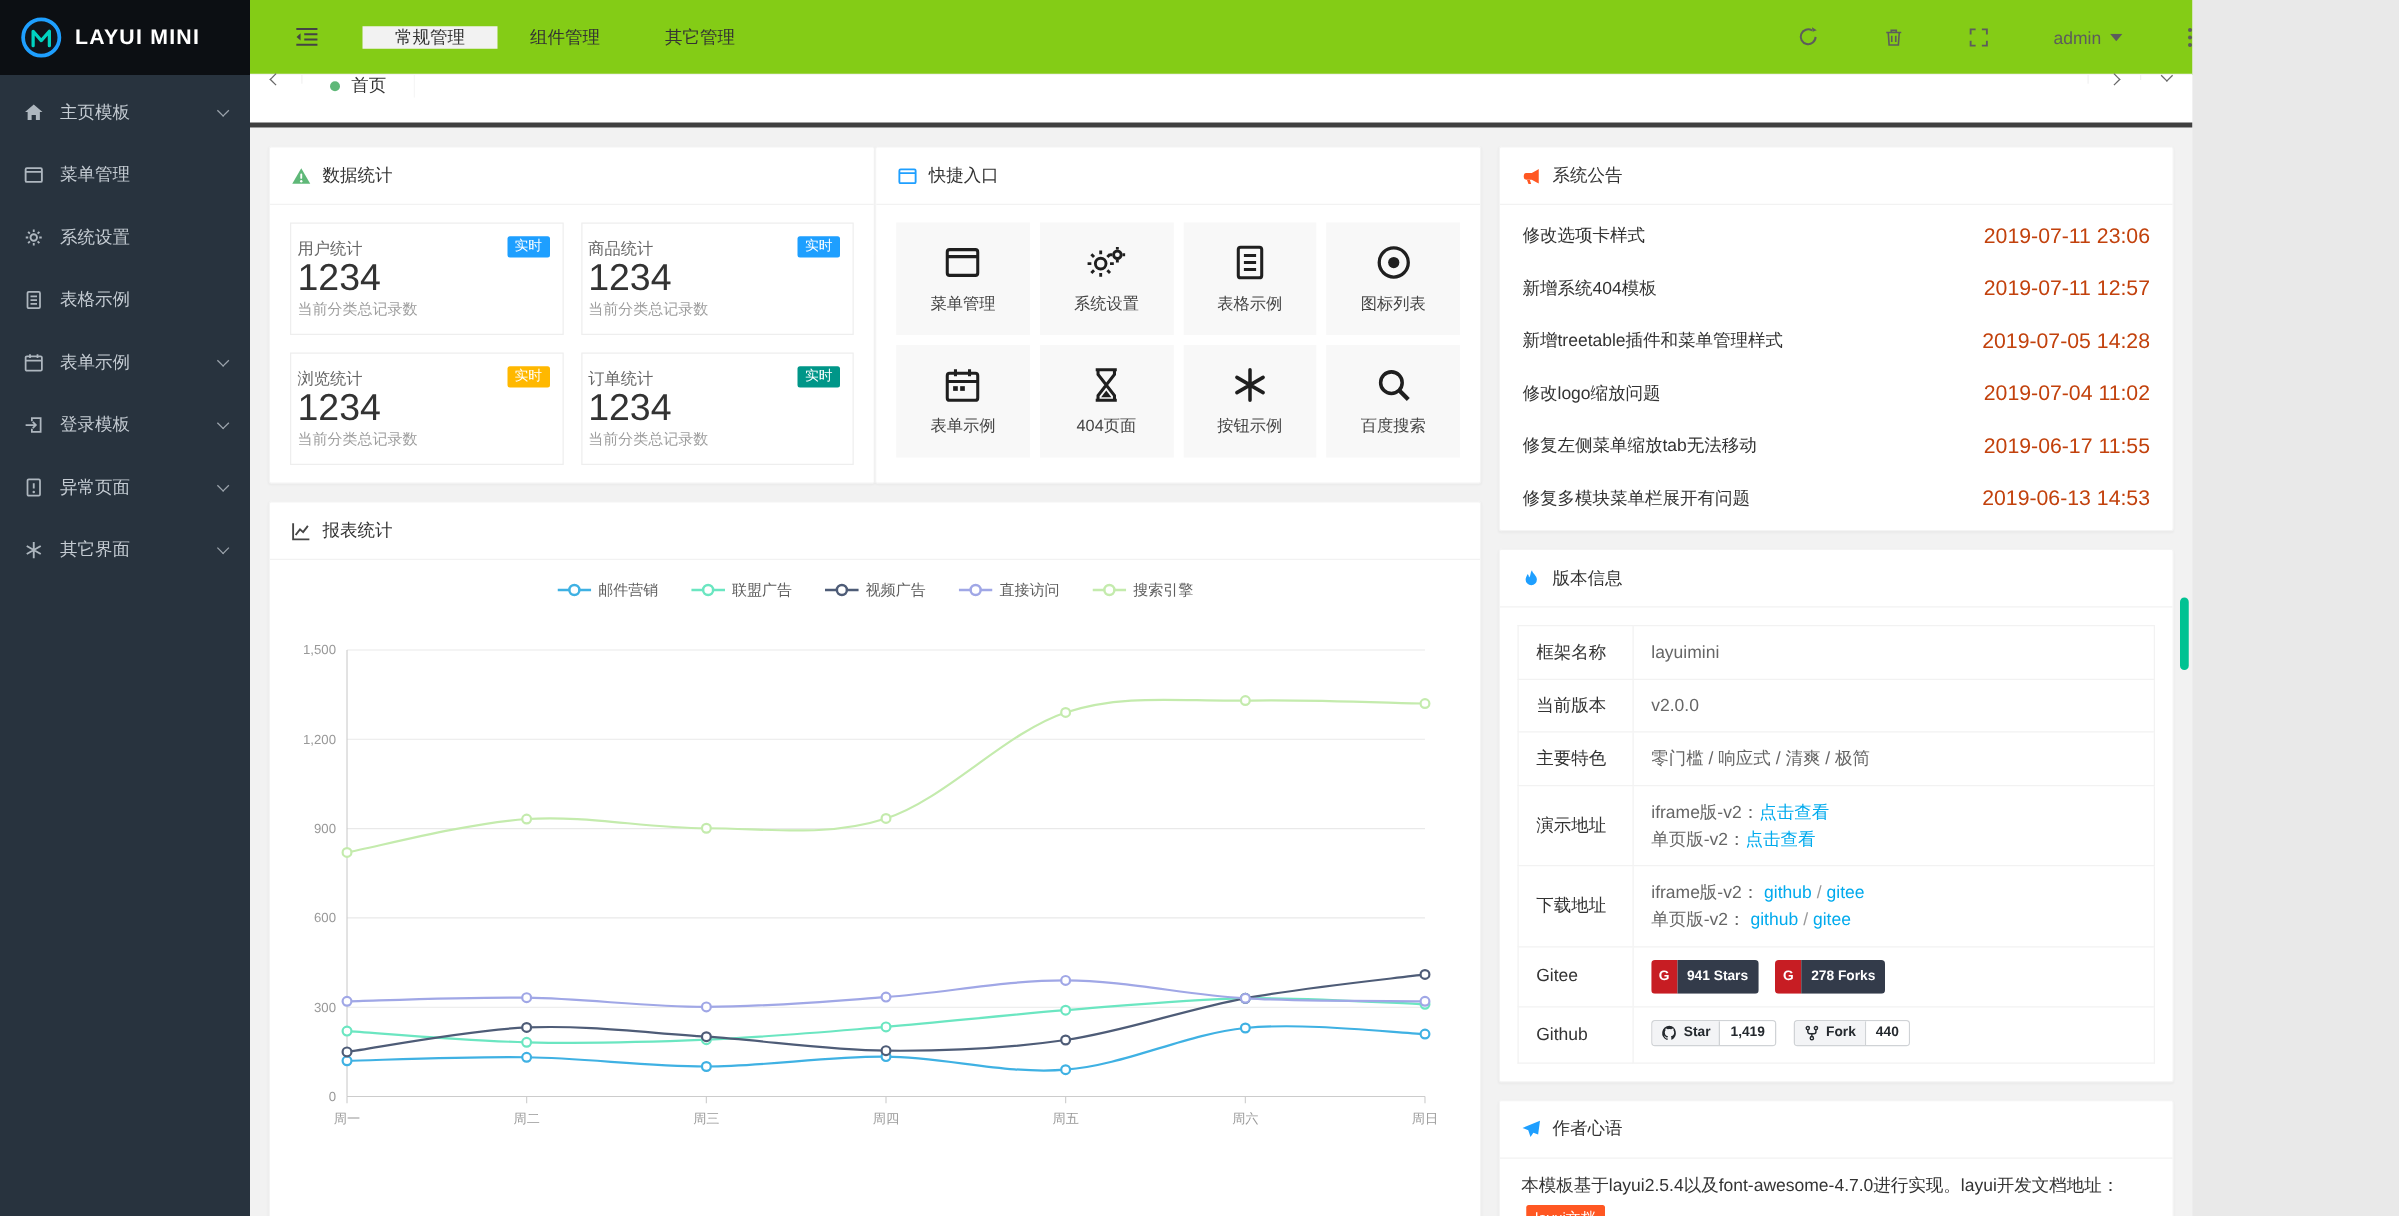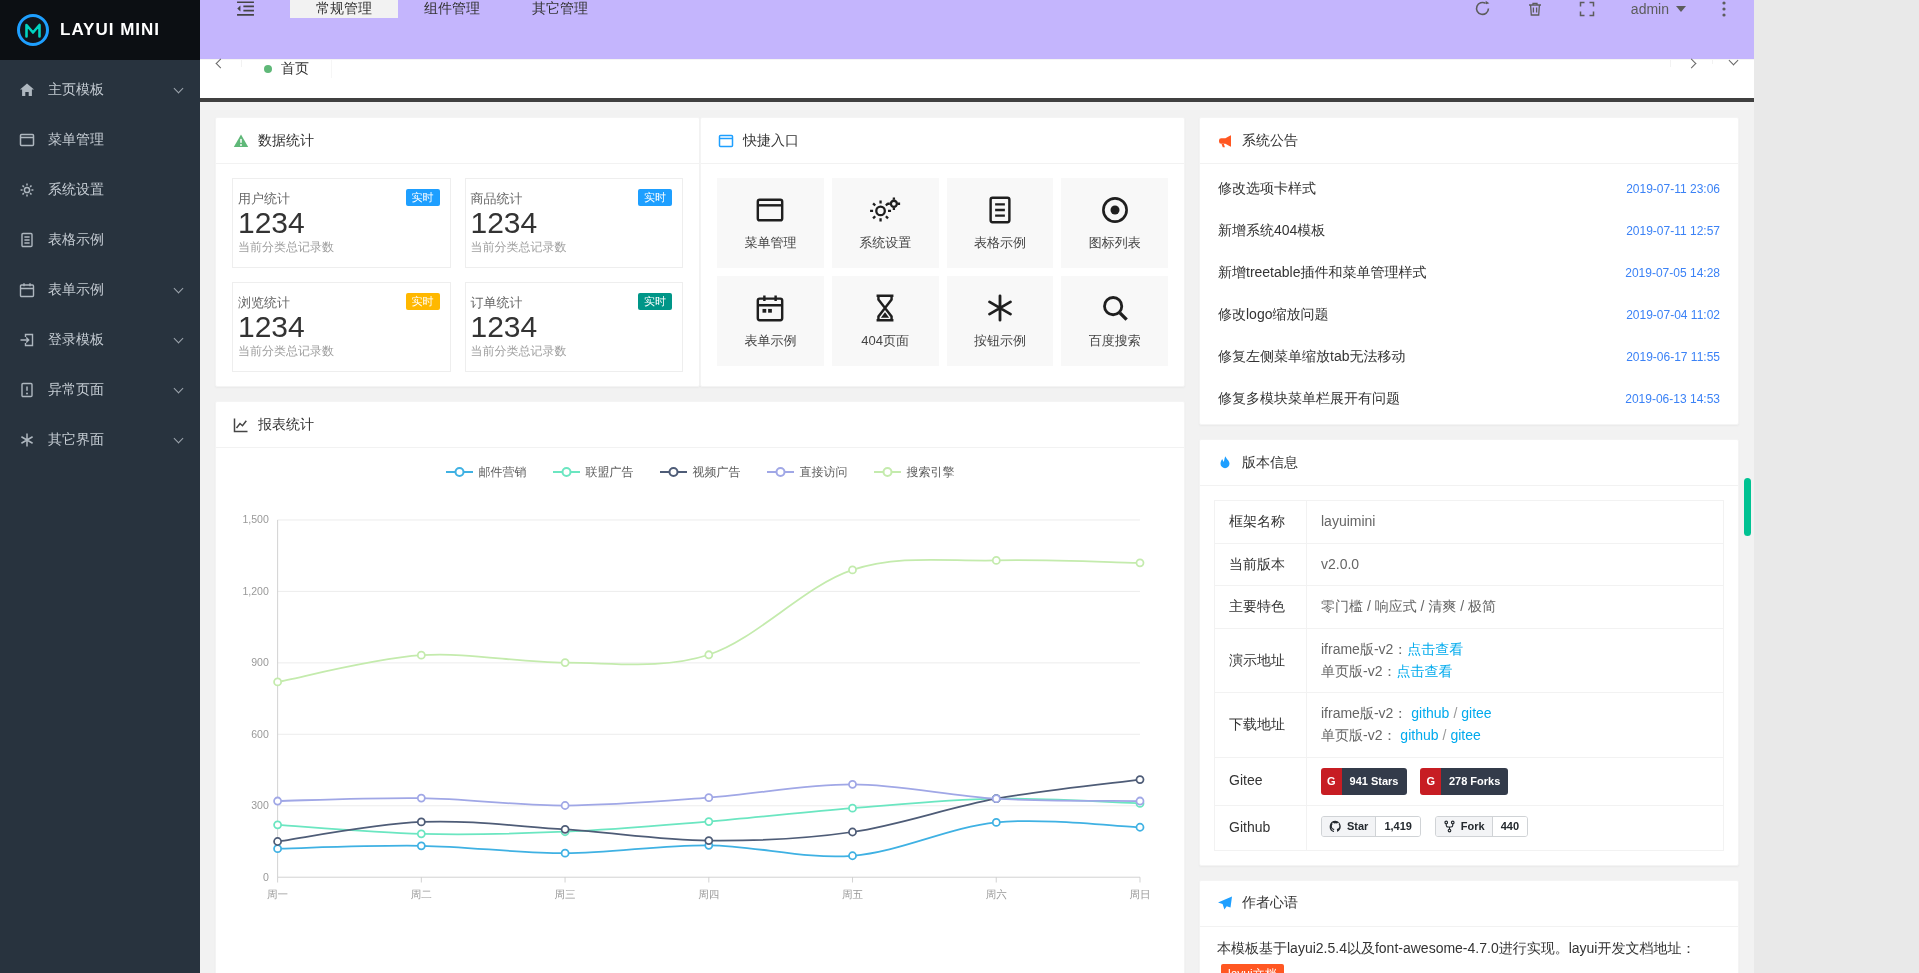--- a/index.html
+++ b/index.html
@@ -16,26 +16,26 @@
   .mi-icon{width:18px;display:flex;justify-content:center;color:#aeb7bf}
   .menu-item .chev{margin-left:auto;opacity:.75}
 
   .chev{display:inline-block;width:7px;height:7px;border-right:1.5px solid currentColor;border-bottom:1.5px solid currentColor}
   .chev-down{transform:rotate(45deg);margin-top:-3px}
   .chev-left{transform:rotate(135deg)}
   .chev-right{transform:rotate(-45deg)}
 
   
   .main{flex:1;display:flex;flex-direction:column;min-width:0}
-  .header{height:60px;background:#c4b5fd;display:flex;align-items:flex-start;border-bottom:1px solid #f4f4f4}
+  .header{height:60px;background:#84cc16;display:flex;align-items:center;border-bottom:1px solid #f4f4f4}
   .burger{width:90px;display:flex;align-items:center;justify-content:center;color:#444;cursor:pointer}
   .hnav{display:flex}
   .hnav-item{padding:0 26px;display:flex;align-items:center;font-size:14px;color:#333;cursor:pointer}
   .hnav-item.active{background:#f2f2f2}
-  .hright{margin-left:auto;display:flex;align-items:center;gap:36px;padding-right:28px;color:#5c5c5c}
+  .hright{margin-left:auto;display:flex;align-items:center;gap:52px;color:#5c5c5c}
   .hicon{display:flex;align-items:center;cursor:pointer;color:#5c5c5c}
   .user-dd{display:flex;align-items:center;gap:7px;font-size:14px;color:#5c5c5c;cursor:pointer}
 
   .tabbar{height:42px;background:#fff;border-bottom:4px solid #404040;display:flex;align-items:flex-start}
   .tab-nav-btn{width:42px;display:flex;align-items:center;justify-content:center;color:#666;cursor:pointer}
   .tab-nav-btn.bl{border-left:1px solid #f2f2f2}
   .tab-nav-btn.br{border-right:1px solid #f2f2f2}
   .tab-item{display:flex;align-items:center;gap:9px;padding:0 22px;font-size:14px;color:#333;cursor:pointer;border-right:1px solid #f6f6f6}
   .tab-dot{width:8px;height:8px;border-radius:50%;background:#5fb878}
   .tab-spacer{flex:1}
@@ -68,21 +68,21 @@
   .chart-legend{display:flex;justify-content:center;align-items:center;gap:26px;padding-top:13px;height:35px}
   .legend-item{display:inline-flex;align-items:center;gap:6px;cursor:pointer}
   .legend-label{font-size:12px;color:#5e5e5e}
   .chart-svg{display:block;width:100%;height:auto}
   .tick{font-size:12px;fill:#999;font-family:"Liberation Sans","DejaVu Sans",sans-serif}
 
   
   .notice-list{padding:4px 0}
   .notice-row{height:42px;display:flex;align-items:center;justify-content:space-between;padding:0 18px;cursor:pointer}
   .notice-title{font-size:14px;color:#333;white-space:nowrap;overflow:hidden;text-overflow:ellipsis}
-  .notice-date{font-size:12px;color:#3b82f6;flex-shrink:0;margin-left:12px}
+  .notice-date{font-size:17px;color:#c2410c;flex-shrink:0;margin-left:12px}
 
   
   .vt-wrap{padding:14px}
   table.vt{width:100%;border-collapse:collapse;font-size:14px;color:#666}
   table.vt td{border:1px solid #f2f2f2;padding:10px 14px;line-height:1.55;vertical-align:middle}
   td.vt-label{width:92px;color:#333;white-space:nowrap}
   a.link{color:#01aaed;text-decoration:none;cursor:pointer}
   .sep{color:#999;margin:0 4px}
 
   .gitee-badge{display:inline-flex;align-items:stretch;font-size:11px;font-weight:bold;line-height:1;cursor:pointer;margin-right:10px;border-radius:3px;overflow:hidden}

